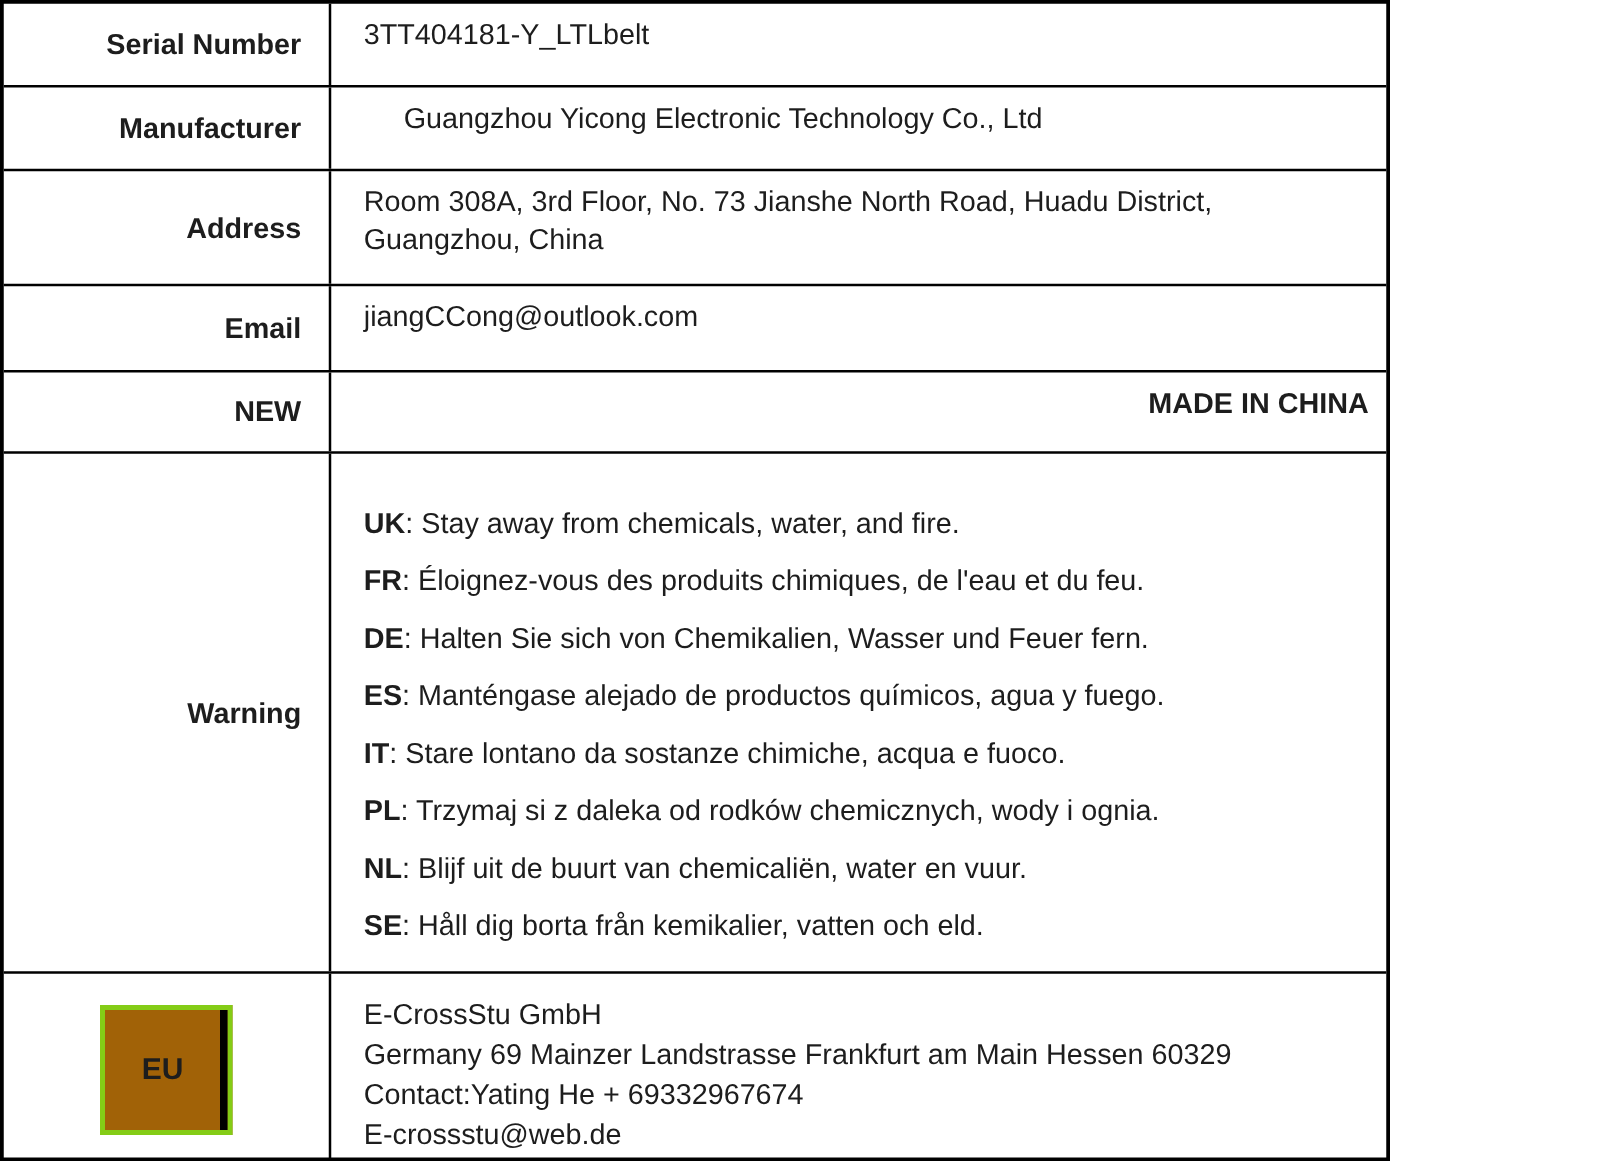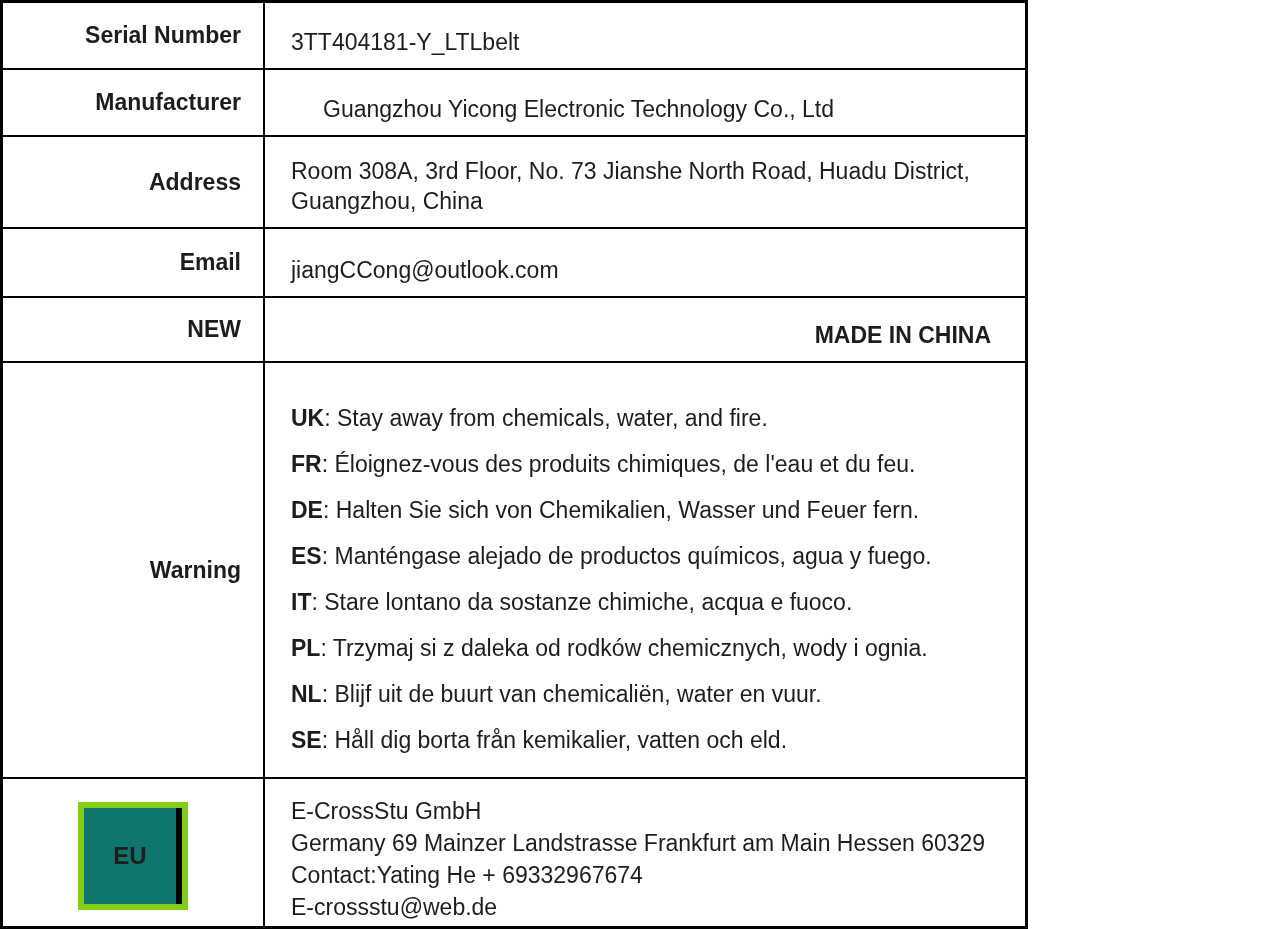--- a/index.html
+++ b/index.html
@@ -2,21 +2,21 @@
 <html><head>
 <meta charset="utf-8">
 <style>
   * { box-sizing: border-box; margin: 0; padding: 0; }
   html, body {
     background: #ffffff;
     font-family: "Liberation Sans", sans-serif;
     color: #1d1d1d;
   }
   .sheet {
-    width: 1028px;
+    width: 1112px;
     height: 929px;
     border: 3px solid #000000;
     background: #ffffff;
     display: flex;
     flex-direction: column;
   }
   .row {
     display: flex;
     border-bottom: 2px solid #000000;
     flex: 0 0 auto;
@@ -29,38 +29,38 @@
     display: flex;
     align-items: center;
     justify-content: flex-end;
     padding-right: 22px;
     font-weight: bold;
     font-size: 23px;
   }
   .cell-value {
     flex: 1 1 auto;
     display: flex;
-    align-items: flex-end;
+    align-items: flex-start;
     padding: 10px 26px;
     font-size: 23px;
     line-height: 1.3;
   }
   .row-serial       { height: 67px; }
   .row-manufacturer { height: 67px; gap: 32px; }
   .row-address      { height: 92px; }
   .row-email        { height: 69px; }
   .row-origin       { height: 65px; }
   .row-warning      { height: 416px; }
 
   .row-address .cell-value p { max-width: 900px; }
 
   .row-origin .cell-value {
     justify-content: flex-end;
     font-weight: bold;
-    padding-right: 34px;
+    padding-right: 14px;
     margin-left: 19px;
   }
 
   .row-warning .cell-value {
     display: block;
     padding-top: 44px;
   }
   .warning-line {
     margin-bottom: 23px;
     font-size: 23px;
@@ -68,22 +68,22 @@
     white-space: nowrap;
   }
   .warning-line .code { font-weight: bold; }
 
   .row-eurep .cell-label {
     justify-content: center;
     padding-right: 0;
   }
   .eu-badge {
     display: flex;
-    border: 6px solid #84cc16;
-    background: #0f766e;
+    border: 4px solid #84cc16;
+    background: #a16207;
   }
   .eu-badge .badge-cell {
     width: 98px;
     height: 96px;
     display: flex;
     align-items: center;
     justify-content: center;
     font-weight: bold;
     font-size: 24px;
   }

